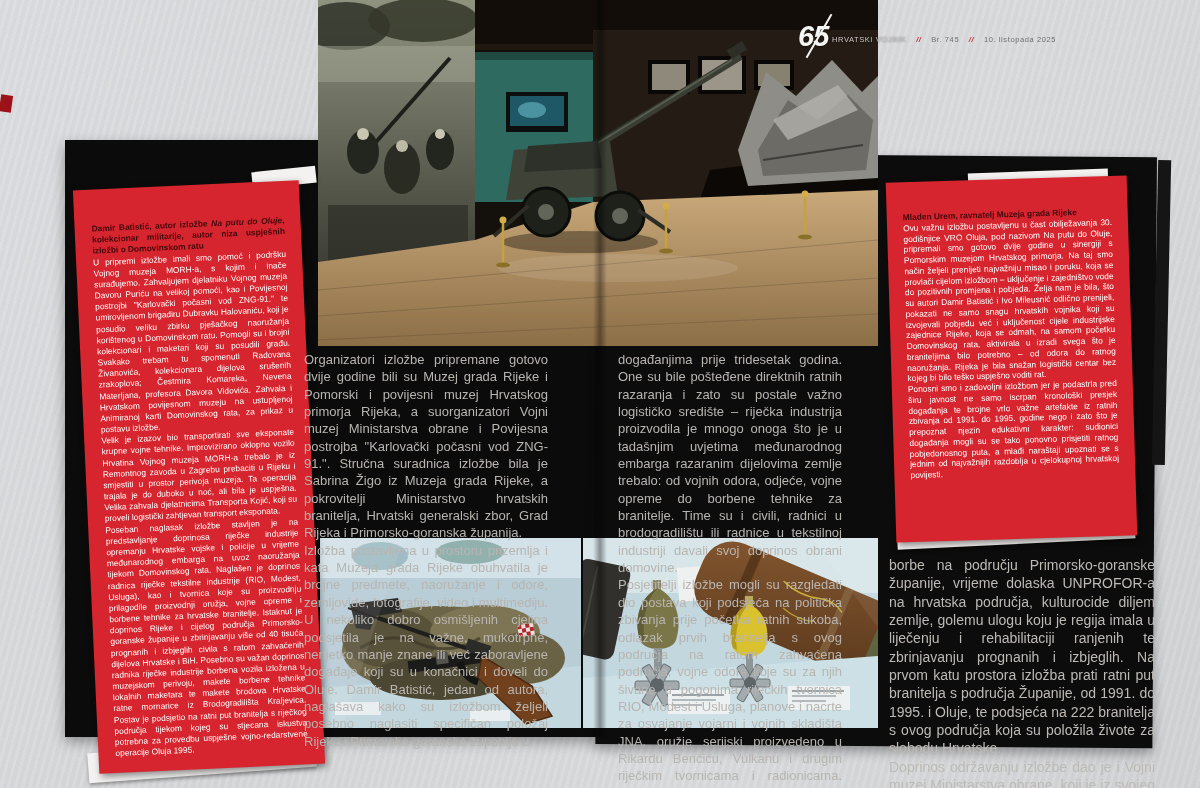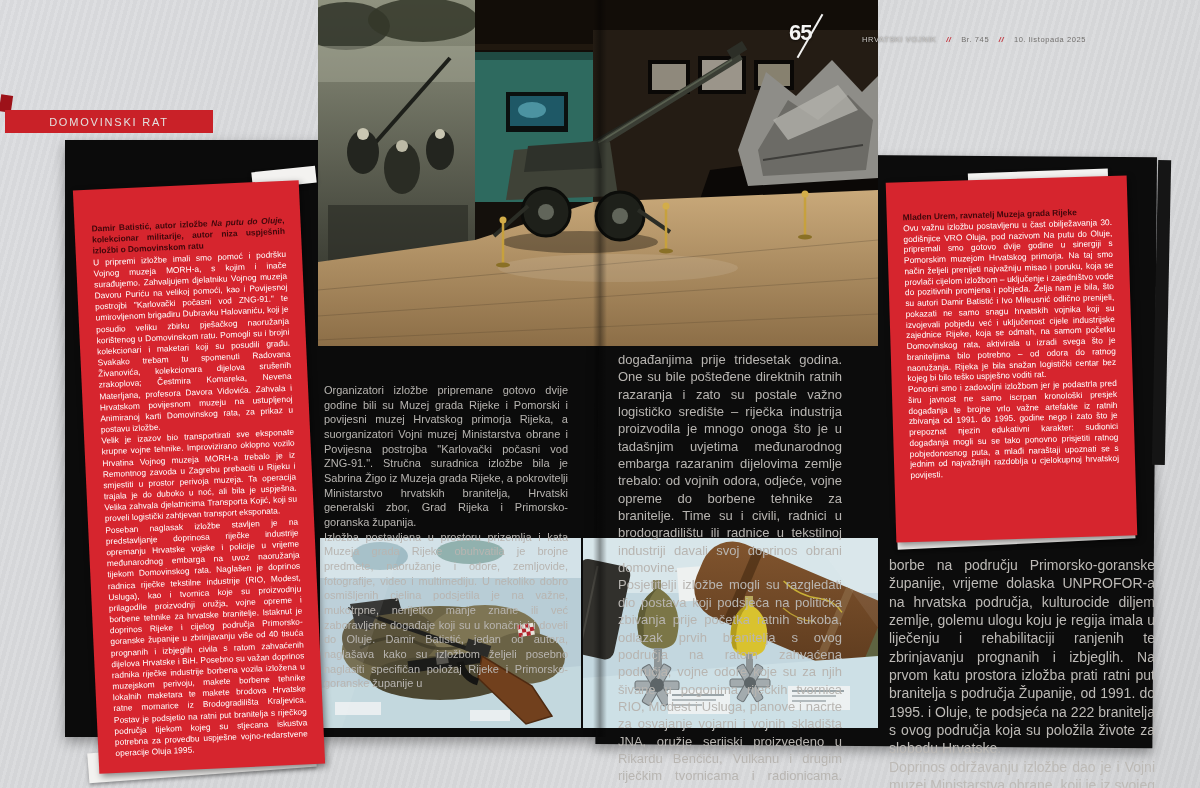--- a/index.html
+++ b/index.html
@@ -15,26 +15,26 @@
     transform:rotate(.45deg);transform-origin:top left;box-shadow:0 5px 12px rgba(0,0,0,.35);}
   .page-edge{position:absolute;left:1155px;top:160px;width:13px;height:305px;background:#151515;
     transform:rotate(1.2deg);z-index:1;}
   .photo{position:absolute;z-index:2;display:block;}
   .photo-top{left:318px;top:0;width:560px;height:346px;}
   .photo-b1{left:320px;top:538px;width:261px;height:190px;}
   .photo-b2{left:583px;top:538px;width:295px;height:190px;}
   .fold{position:absolute;left:593px;top:0;width:14px;height:737px;z-index:3;
     background:linear-gradient(90deg,rgba(0,0,0,0),rgba(0,0,0,.38) 50%,rgba(0,0,0,0));}
   .masthead{position:absolute;left:786px;top:20px;z-index:6;width:240px;height:48px;}
-  .logo65{position:absolute;left:3px;top:0;font-weight:bold;font-size:22px;
+  .logo65{position:absolute;left:12px;top:0;font-style:italic;font-weight:bold;font-size:29px;
     letter-spacing:-1px;color:#f5f5f4;text-shadow:0 1px 2px rgba(0,0,0,.5);}
   .logo-slash{position:absolute;left:20px;top:-9px;width:2px;height:50px;background:#f2f2f1;
     transform:rotate(30deg);}
   .mastline{position:absolute;left:46px;top:15px;white-space:nowrap;font-size:7.5px;
-    letter-spacing:.6px;margin-left:30px;}
+    letter-spacing:.6px;}
   .mastline span{margin-right:7px;}
   .m-mag{color:#cbc9c6;text-shadow:0 0 2px rgba(0,0,0,.55);}
   .m-sep{color:#c2333c;font-weight:bold;font-style:italic;}
   .m-dim{color:#716f6d;}
   .section-tab{position:absolute;left:5px;top:110px;width:208px;height:23px;background:#c92128;
     z-index:6;display:flex;align-items:center;justify-content:center;}
   .section-tab span{color:#e3e1df;font-size:11px;letter-spacing:1.8px;}
   .corner-mark{position:absolute;left:0;top:95px;width:12px;height:17px;background:#9d1219;
     transform:rotate(8deg);z-index:6;}
   .curl{position:absolute;z-index:4;background:#f3f2f0;box-shadow:0 2px 4px rgba(0,0,0,.35);}
@@ -46,21 +46,21 @@
     overflow:hidden;box-shadow:2px 3px 7px rgba(0,0,0,.45);}
   .qb-left{left:86px;top:185px;width:226px;height:584px;transform:rotate(-2.6deg);
     padding:34px 16px 10px 17px;box-sizing:border-box;font-size:8.4px;line-height:1.33;}
   .qb-right{left:891px;top:179px;width:241px;height:360px;transform:rotate(-1.7deg);
     padding:30px 16px 10px 16px;box-sizing:border-box;font-size:8.4px;line-height:1.28;}
   .quote-box p{margin:0;}
   .qh{font-weight:bold;color:#41070b;}
   .qi{font-style:italic;font-weight:bold;color:#41070b;}
   .col{position:absolute;z-index:5;text-align:justify;color:#b8b5b1;}
   .col p{margin:0;}
-  .col-1{left:324px;top:351px;width:244px;height:188px;font-size:11px;line-height:1.335;margin-top:32px;}
+  .col-1{left:304px;top:351px;width:244px;height:188px;font-size:13px;line-height:1.335;}
   .col-2{left:618px;top:351px;width:224px;height:188px;font-size:13px;line-height:1.335;}
   .col-3{left:889px;top:556px;width:266px;height:180px;font-size:14px;line-height:1.31;color:#bdbab6;}
 </style>
 </head>
 <body>
 
 <div class="canvas">
   <div class="paper"></div>
 
   <div class="page page-left"></div>
@@ -282,23 +282,20 @@
     <div class="mastline">
       <span class="m-mag">HRVATSKI VOJNIK</span>
       <span class="m-sep">//</span>
       <span class="m-dim">Br. 745</span>
       <span class="m-sep">//</span>
       <span class="m-dim">10. listopada 2025</span>
     </div>
   </div>
 
   <div class="corner-mark"></div>
-  <div class="section-tab">
-    <span>DOMOVINSKI RAT</span>
-  </div>
 
   <div class="curl curl-lt"></div>
   <div class="curl curl-lb"></div>
   <div class="curl curl-rt"></div>
   <div class="curl curl-rb"></div>
 
   <div class="quote-box qb-left">
     <p><span class="qh">Damir Batistić, autor izložbe </span><span class="qi">Na putu do Oluje</span><span class="qh">, kolekcionar militarije, autor niza uspješnih izložbi o Domovinskom ratu</span></p>
     <p>U pripremi izložbe imali smo pomoć i podršku Vojnog muzeja MORH-a, s kojim i inače surađujemo. Zahvaljujem djelatniku Vojnog muzeja Davoru Puriću na velikoj pomoći, kao i Povijesnoj postrojbi "Karlovački počasni vod ZNG-91." te umirovljenom brigadiru Dubravku Halovaniću, koji je posudio veliku zbirku pješačkog naoružanja korištenog u Domovinskom ratu. Pomogli su i brojni kolekcionari i maketari koji su posudili građu. Svakako trebam tu spomenuti Radovana Živanovića, kolekcionara dijelova srušenih zrakoplova; Čestmira Komareka, Nevena Materljana, profesora Davora Vidovića. Zahvala i Hrvatskom povijesnom muzeju na ustupljenoj Animiranoj karti Domovinskog rata, za prikaz u postavu izložbe.</p>
     <p>Velik je izazov bio transportirati sve eksponate krupne vojne tehnike. Improvizirano oklopno vozilo Hrvatina Vojnog muzeja MORH-a trebalo je iz Remontnog zavoda u Zagrebu prebaciti u Rijeku i smjestiti u prostor perivoja muzeja. Ta operacija trajala je do duboko u noć, ali bila je uspješna. Velika zahvala djelatnicima Transporta Kojić, koji su proveli logistički zahtjevan transport eksponata.</p>

